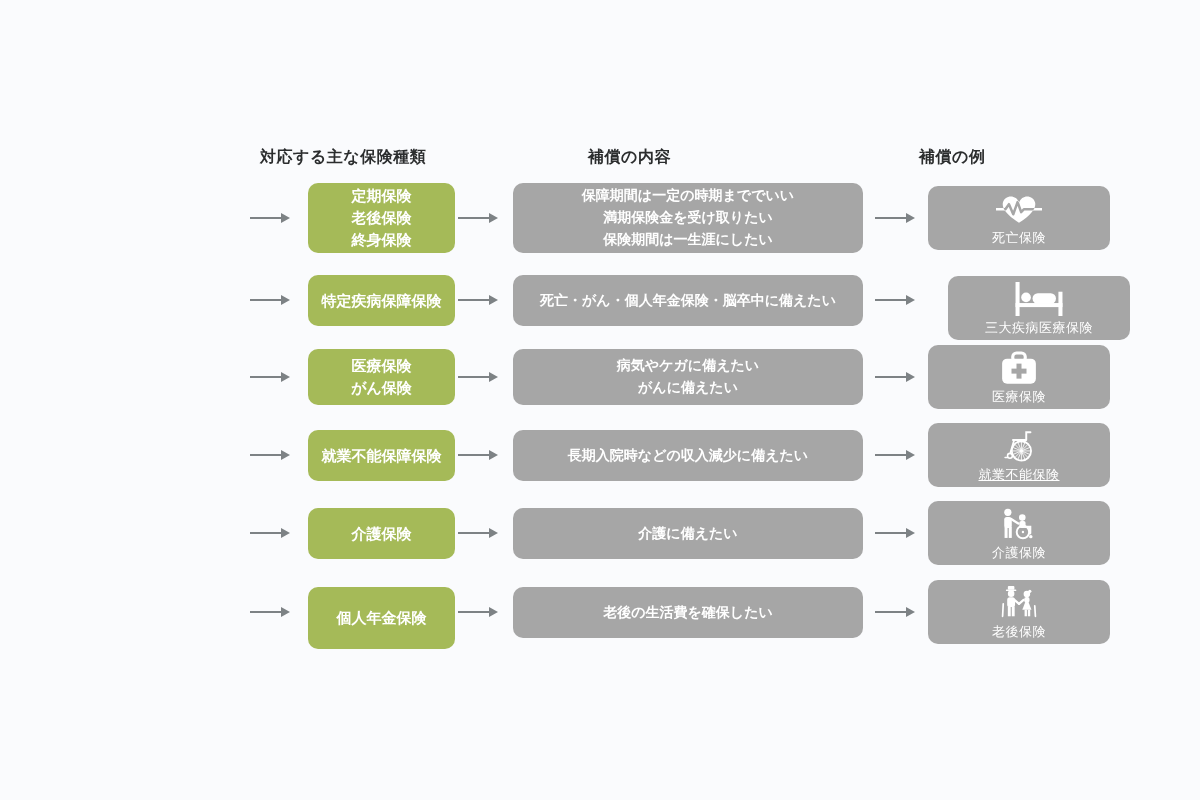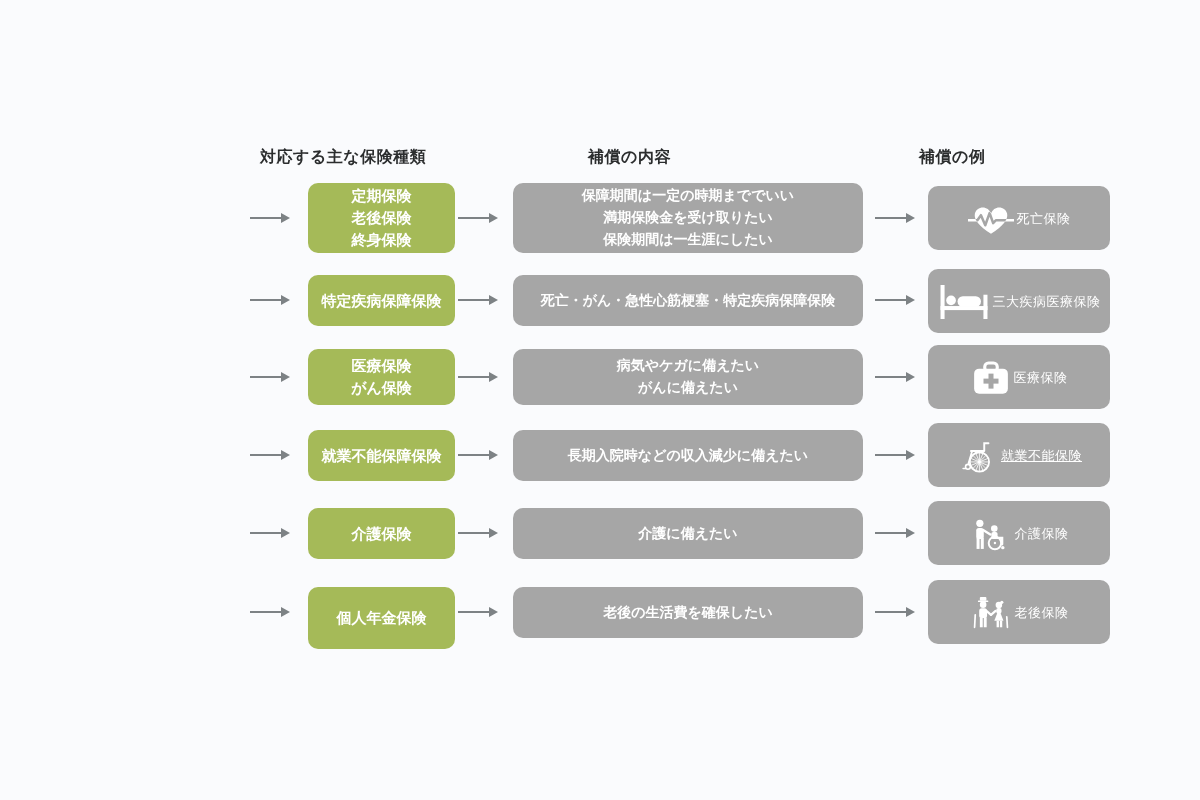--- a/index.html
+++ b/index.html
@@ -19,21 +19,21 @@
   .root-box{
     left:92px;top:183px;width:145px;height:454px;background:#a5ba58;
     flex-direction:column;gap:10px;
   }
   .root-label{font-size:21px;font-weight:bold;letter-spacing:1px;}
   .green{left:308px;width:147px;background:#a5ba58;font-size:15px;font-weight:bold;
     white-space:pre-line;line-height:1.45;padding:2px 6px;}
   .mid{left:513px;width:350px;background:#a6a6a6;font-size:14px;font-weight:bold;
     white-space:pre-line;line-height:1.55;padding:2px 10px;}
   .ex{left:928px;width:182px;height:64px;background:#a6a6a6;
-    flex-direction:row;justify-content:center;gap:3px;padding-top:2px;}
+    flex-direction:column;justify-content:center;gap:3px;padding-top:2px;}
   .ex-label{font-size:13px;letter-spacing:.5px;}
   .exicon{display:flex;align-items:center;justify-content:center;height:34px;}
   .arrow{position:absolute;width:40px;height:12px;display:flex;align-items:center;}
   .arrow .shaft{flex:1;height:2.5px;background:#7d8285;}
   .arrow .head{width:0;height:0;border-left:9px solid #7d8285;
     border-top:5.5px solid transparent;border-bottom:5.5px solid transparent;}
   .a1{left:250px;} .a2{left:458px;} .a3{left:875px;}
 </style>
 </head>
 <body>
@@ -88,27 +88,27 @@
       <span class="head"></span>
     </div>
   <div class="box green" style="top:275px;height:51px;">
     <span>特定疾病保障保険</span>
   </div>
   <div class="arrow a2" style="top:294px;">
       <span class="shaft"></span>
       <span class="head"></span>
     </div>
   <div class="box mid" style="top:275px;height:51px;">
-    <span>死亡・がん・急性心筋梗塞・特定疾病保障保険</span>
+    <span>死亡・がん・個人年金保険・脳卒中に備えたい</span>
   </div>
   <div class="arrow a3" style="top:294px;">
       <span class="shaft"></span>
       <span class="head"></span>
     </div>
-  <div class="box ex" style="top:269px;">
+  <div class="box ex" style="top:276px;margin-left:20px;">
     <span class="exicon">
       <svg viewBox="0 0 64 42" width="52" height="34" aria-hidden="true">
         <rect x="3" y="0" width="5" height="42" fill="#fff"></rect>
         <rect x="56" y="12" width="5" height="30" fill="#fff"></rect>
         <circle cx="16" cy="19" r="6" fill="#fff"></circle>
         <rect x="24" y="14" width="29" height="13" rx="6.5" fill="#fff"></rect>
         <rect x="3" y="26" width="58" height="5" fill="#fff"></rect>
       </svg>
     </span>
     <span class="ex-label">三大疾病医療保険</span>

